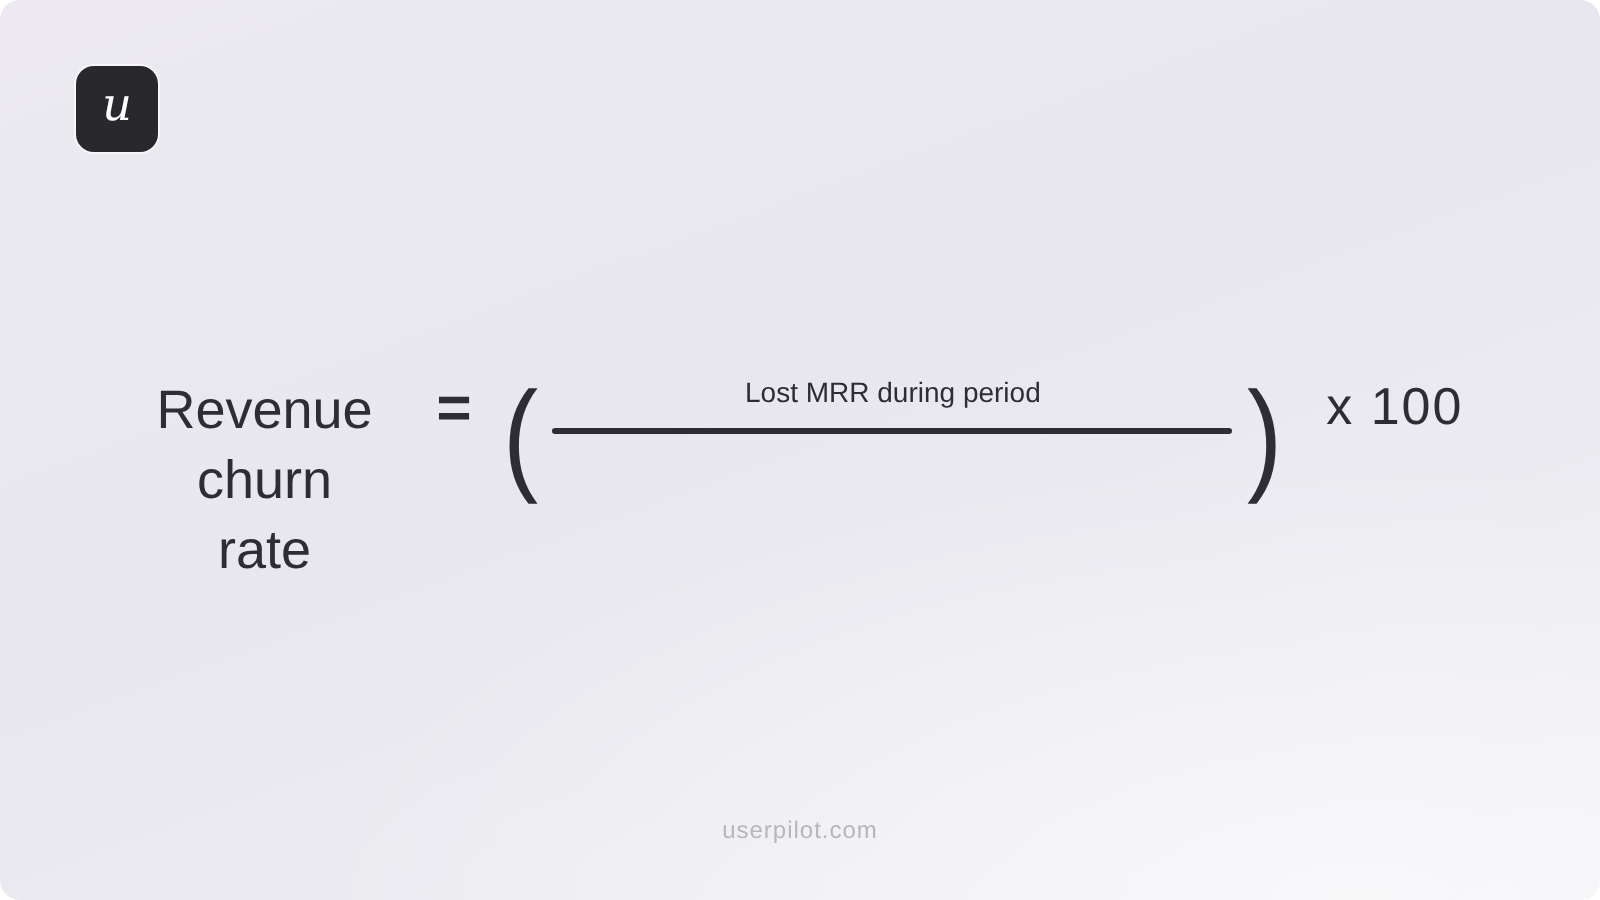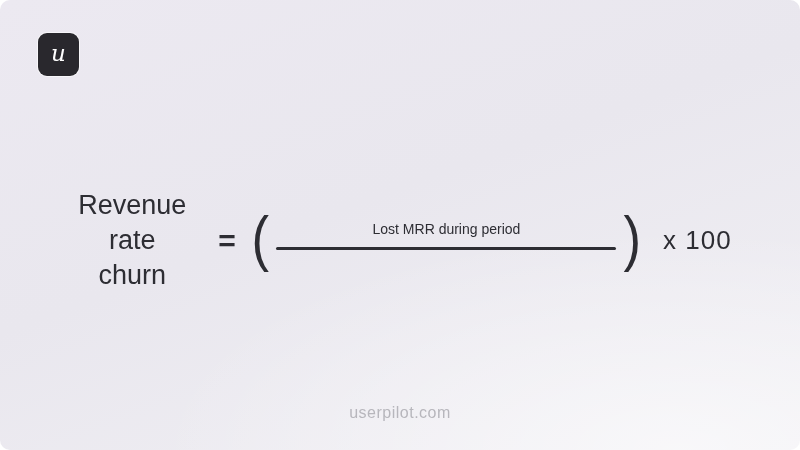--- a/index.html
+++ b/index.html
@@ -37,21 +37,21 @@
     font-size: 23px;
     line-height: 1;
     transform: translateY(-1px);
   }
   .formula {
     position: absolute;
     top: 188px;
     left: 0;
     right: 0;
     display: flex;
-    align-items: center;
+    align-items: flex-start;
     justify-content: center;
     color: var(--text, #2d2d33);
   }
   .lhs {
     width: 128px;
     text-align: center;
     font-size: 27px;
     line-height: 35px;
     font-weight: 400;
   }
@@ -90,39 +90,39 @@
     margin-left: 20px;
     letter-spacing: 1px;
     white-space: nowrap;
   }
   .footer {
     position: absolute;
     left: 0;
     right: 0;
     bottom: 28px;
     text-align: center;
-    font-size: 16px;
+    font-size: 12px;
     color: var(--footer-text, #b7b6bc);
     letter-spacing: 0.5px;
   }
 </style>
 </head>
 <body>
 
 <div class="canvas">
 
   <div class="logo">
     <span class="logo-letter">u</span>
   </div>
 
   <div class="formula">
     <div class="lhs">
       <span>Revenue</span>
+      <span>churn</span>
       <span>rate</span>
-      <span>churn</span>
     </div>
     <span class="equals">=</span>
     <span class="paren open">(</span>
     <div class="fraction">
       <div class="numerator">Lost MRR during period</div>
       <div class="frac-bar"></div>
     </div>
     <span class="paren close">)</span>
     <span class="multiplier">x 100</span>
   </div>

